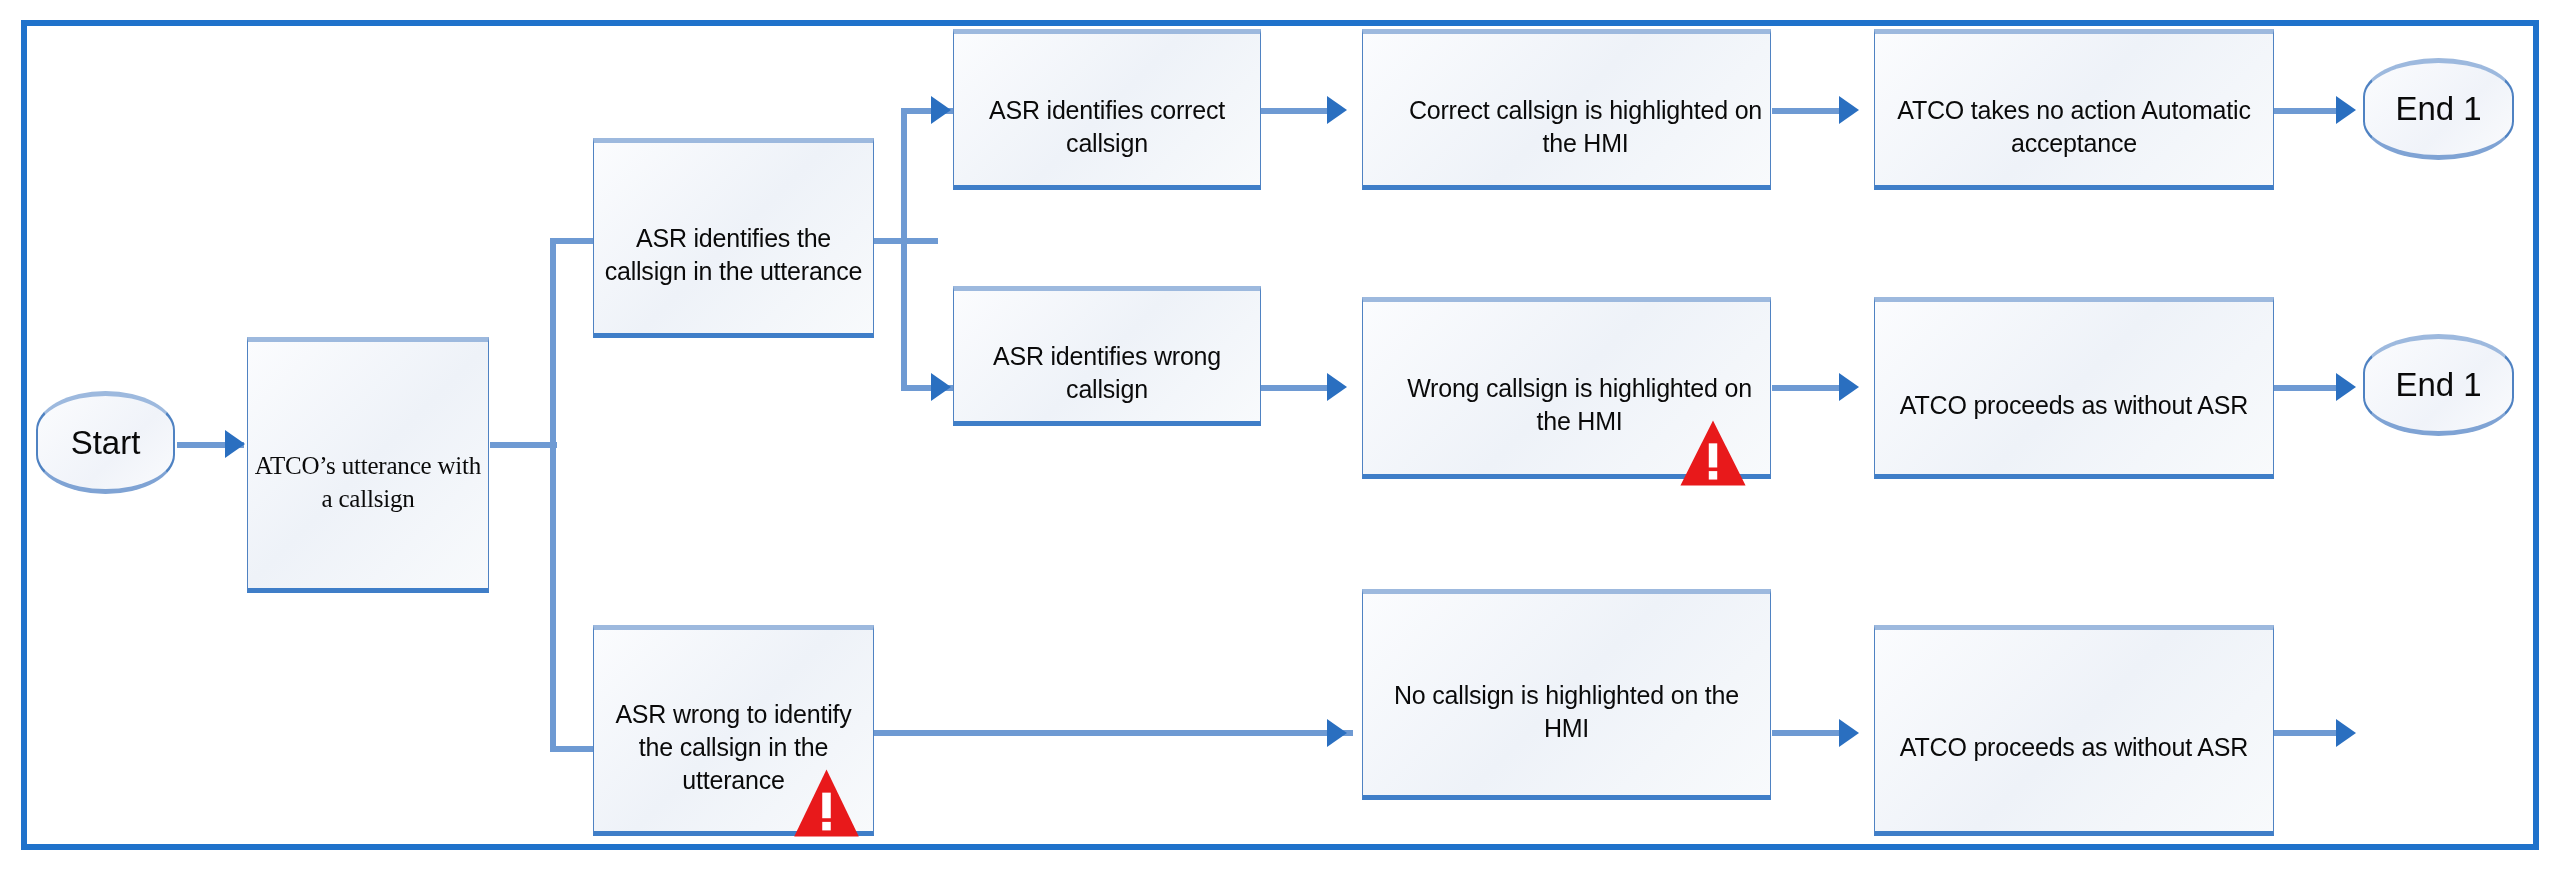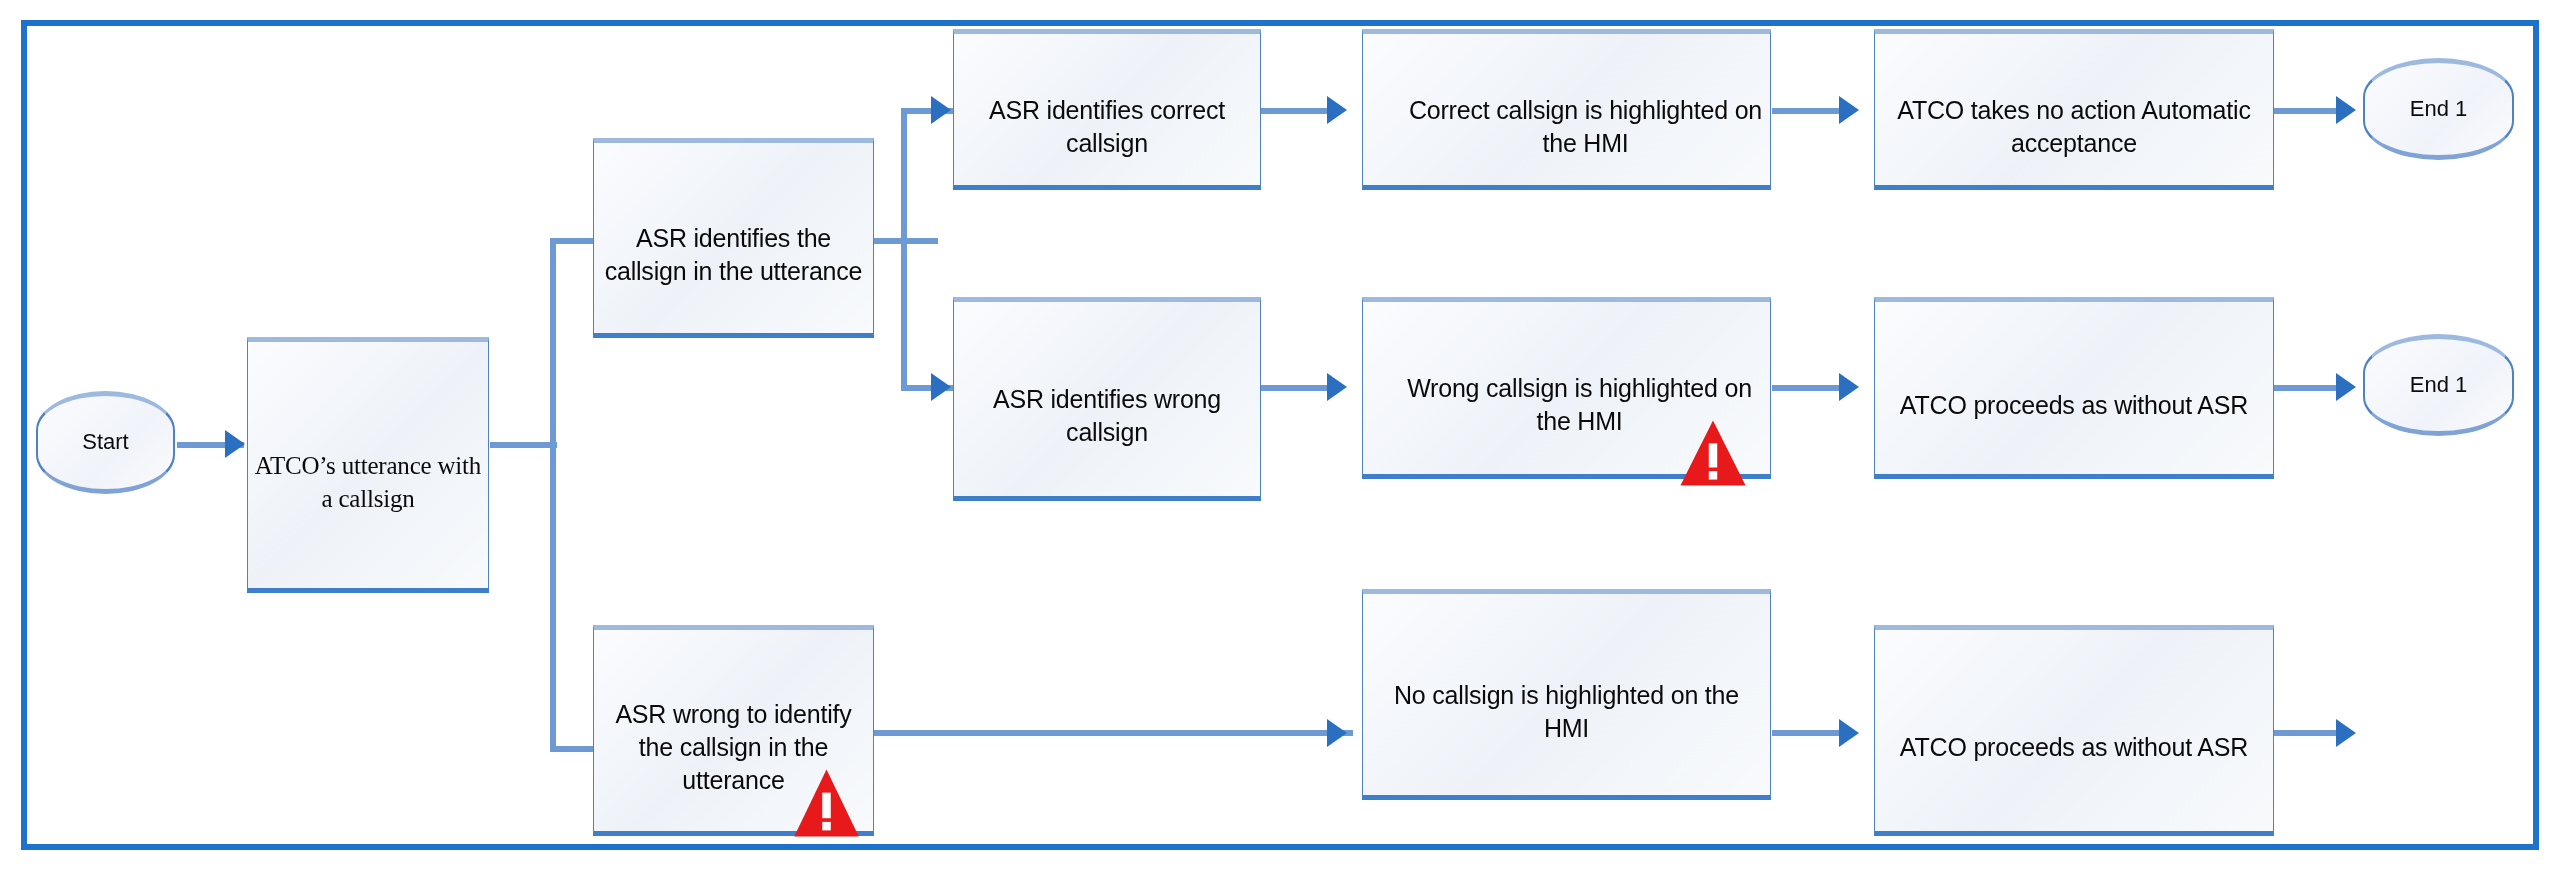--- a/index.html
+++ b/index.html
@@ -30,21 +30,21 @@
 
   
   .term{
     position:absolute;box-sizing:border-box;
     background:linear-gradient(135deg,#fbfcfe 0%,#f0f3f9 60%,#fafbfd 100%);
     border:2.4px solid #4f82c2;
     border-top:5.5px solid #9db9de;
     border-bottom:5.5px solid #7fa3d4;
     border-radius:50% / 38%;
     display:flex;align-items:center;justify-content:center;
-    text-align:center;color:#0a0a0a;font-size:22px;line-height:1.2;
+    text-align:center;color:#0a0a0a;font-size:33px;line-height:1.2;
   }
 
   
   .conn{position:absolute;background:#6e9ad3;}
   .conn.h{height:5.5px;}
   .conn.v{width:5.5px;}
 
   .arrow{
     position:absolute;width:0;height:0;
     border-top:14px solid transparent;
@@ -131,21 +131,21 @@
       <polygon points="55,4 108,114 2,114" fill="#e8191b"></polygon>
       <rect x="48" y="42" width="14" height="42" fill="#ffffff"></rect>
       <rect x="48" y="90" width="14" height="14" fill="#ffffff"></rect>
     </svg>
   </div>
 
   <div class="node" style="left:953px;top:29px;width:308px;height:161px;">
     <span class="txt">ASR identifies correct callsign</span>
   </div>
 
-  <div class="node" style="left:953px;top:297px;width:308px;height:204px;">
+  <div class="node" style="left:953px;top:286px;width:308px;height:140px;">
     <span class="txt">ASR identifies wrong callsign</span>
   </div>
 
   <div class="node" style="left:1362px;top:29px;width:409px;height:161px;padding-left:44px;">
     <span class="txt">Correct callsign is highlighted on the HMI</span>
   </div>
 
   <div class="node" style="left:1362px;top:297px;width:409px;height:182px;padding-left:32px;">
     <span class="txt">Wrong callsign is highlighted on the HMI</span>
   </div>

